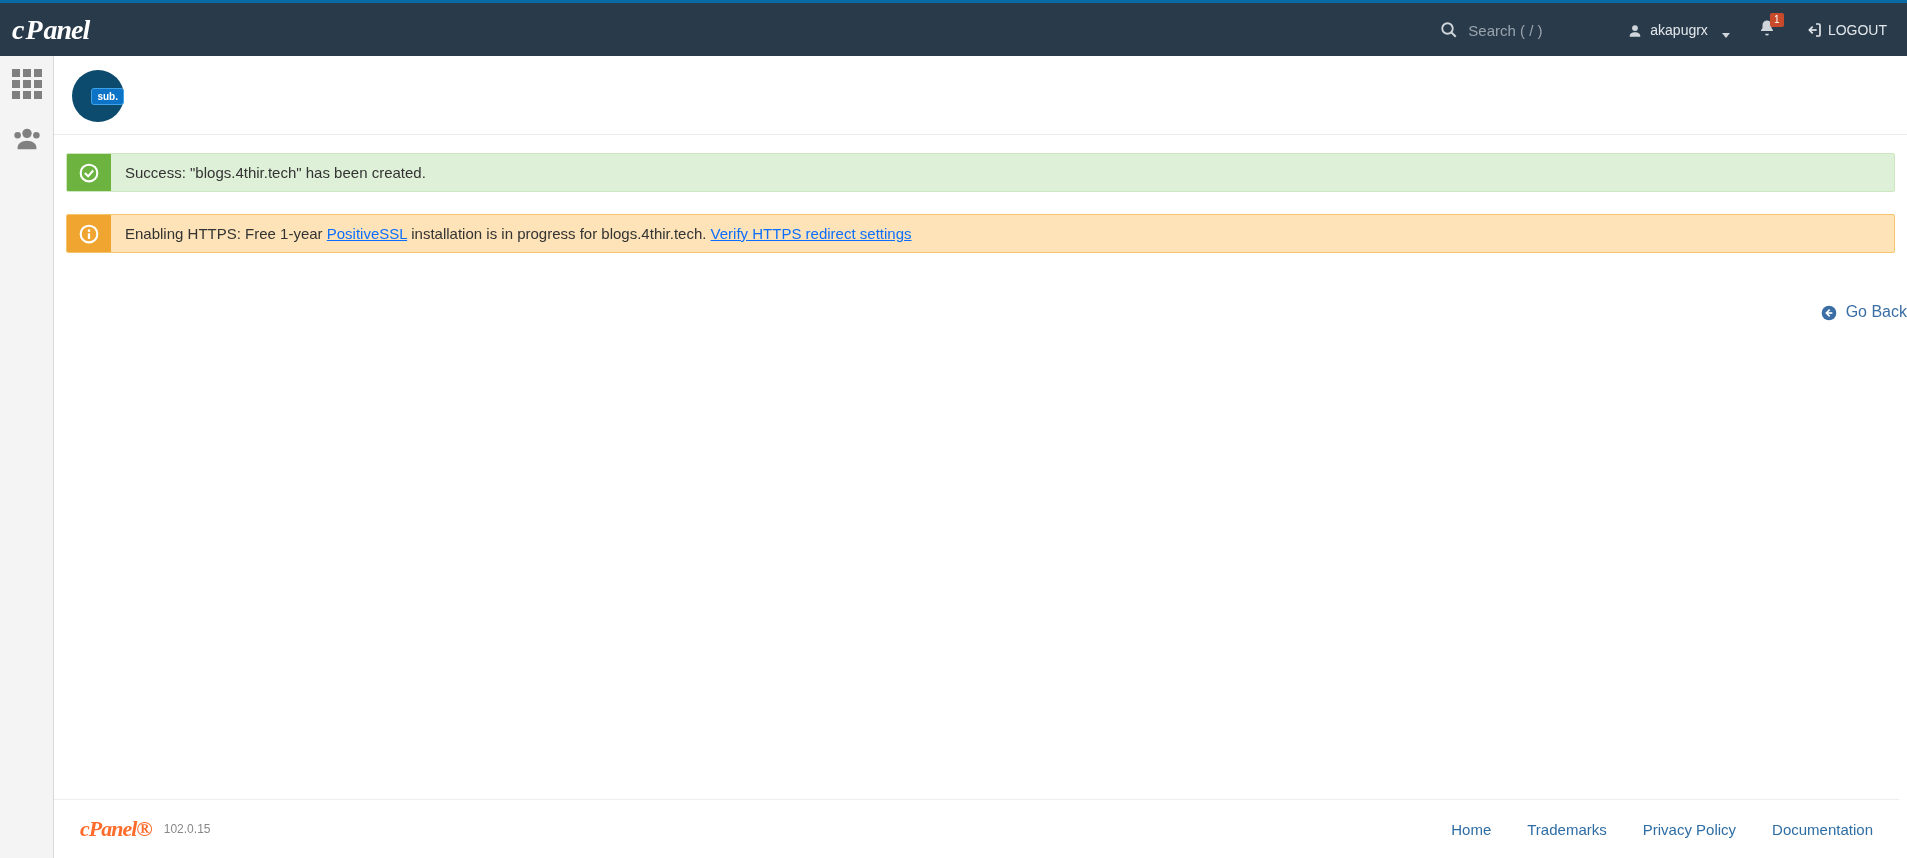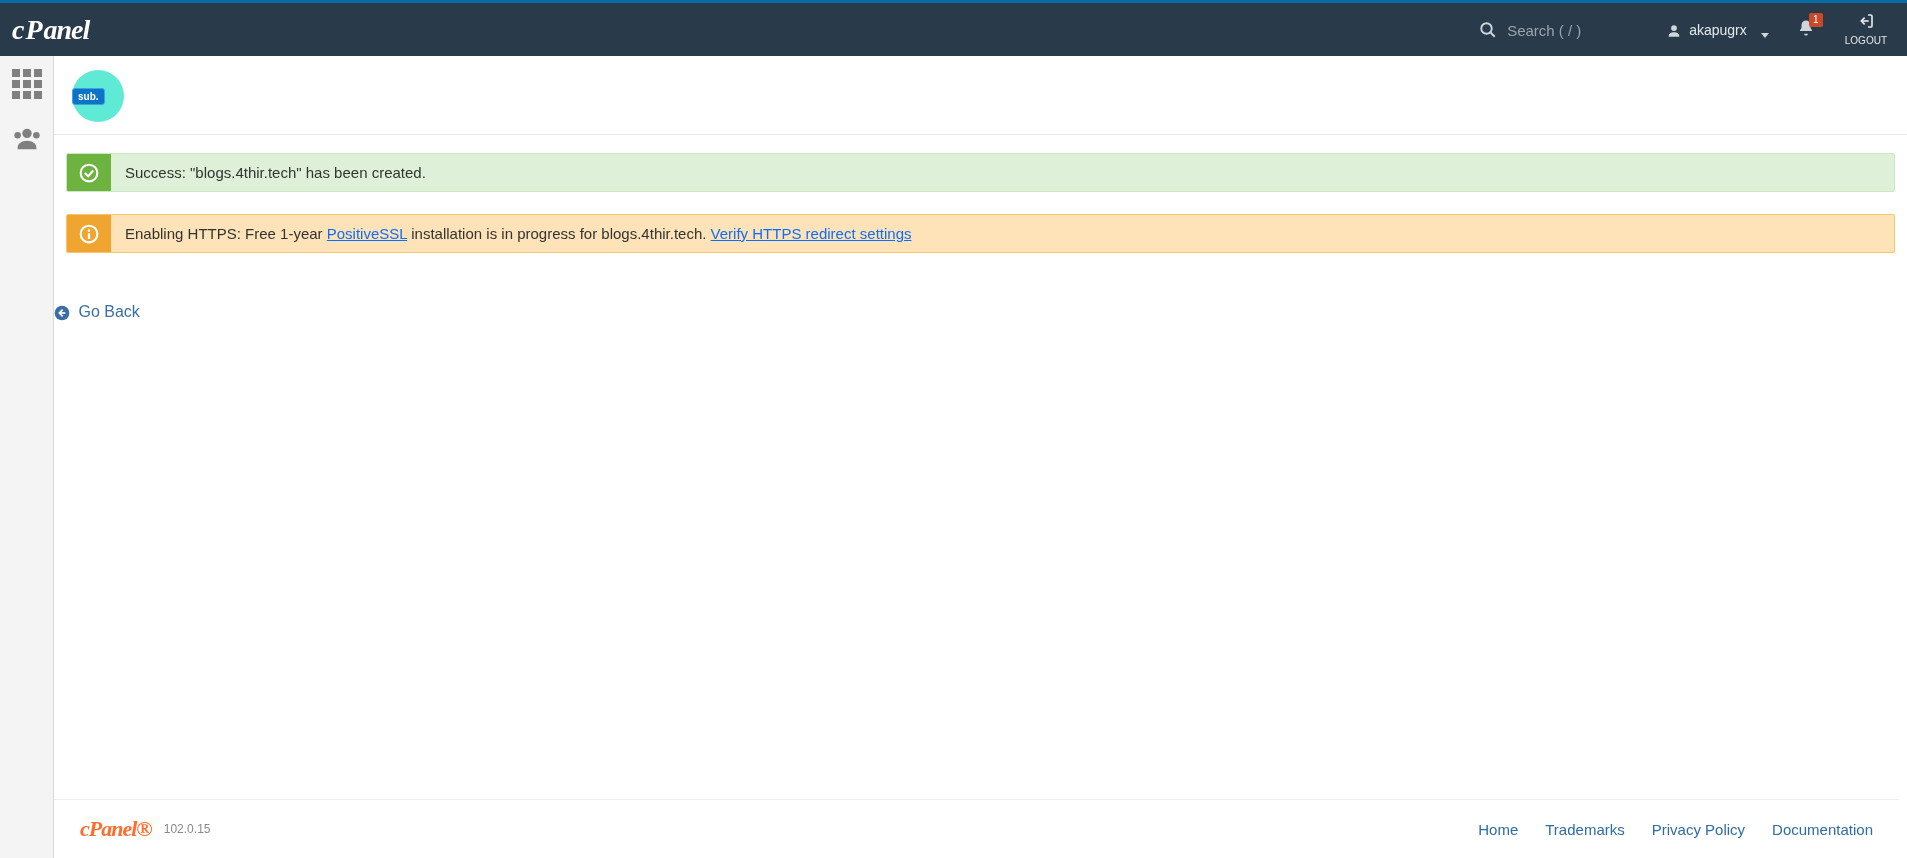--- a/index.html
+++ b/index.html
@@ -36,76 +36,76 @@
   .caret-down {
     width: 0; height: 0; border-left: 4px solid transparent; border-right: 4px solid transparent; border-top: 5px solid #cfd5da; margin-left: 6px;
   }
 
   .bell-wrap { position: relative; margin-left: 28px; cursor: pointer; color: #cfd5da; }
   .bell-badge {
     position: absolute; top: -6px; right: -8px; background: #c94a2b; color: #fff;
     font-size: 10px; line-height: 14px; min-width: 14px; text-align: center; border-radius: 2px; padding: 0 3px;
   }
 
-  .logout-wrap { display: flex; align-items: center; gap: 6px; margin-left: 30px; cursor: pointer; font-size: 10px; color: #e4e8eb; flex-direction: column; }
+  .logout-wrap { display: flex; align-items: center; gap: 6px; margin-left: 30px; cursor: pointer; font-size: 14px; color: #e4e8eb; }
 
   .icon { display: inline-flex; align-items: center; justify-content: center; }
 
   
   .shell { display: flex; min-height: calc(100vh - 56px); }
   .side {
     width: 54px; background: #f4f4f4; border-right: 1px solid #d8d8d8;
     display: flex; flex-direction: column; align-items: center; padding-top: 8px; gap: 14px;
   }
   .side-item { width: 40px; height: 40px; display: flex; align-items: center; justify-content: center; color: #808080; cursor: pointer; }
   .grid9 { display: grid; grid-template-columns: repeat(3,8px); grid-template-rows: repeat(3,8px); gap: 3px; }
   .grid9 span { background: #808080; width: 8px; height: 8px; }
 
   .content { flex: 1; background: #fff; padding: 14px 0 40px 0; }
 
   .page-head { display: flex; align-items: center; gap: 14px; padding: 0 18px 12px 18px; border-bottom: 1px solid #eaeaea; }
   .ico-circle {
-    width: 52px; height: 52px; border-radius: 50%; background: #5eead4;
-    display: flex; align-items: center; justify-content: flex-start;
+    width: 52px; height: 52px; border-radius: 50%; background: #0c4a6e;
+    display: flex; align-items: center; justify-content: flex-end;
   }
   .sub-chip {
     background: #0d73c7; color: #fff; font-size: 10px; font-weight: 700; border-radius: 3px; padding: 2px 5px;
     border: 1px solid #3ea2e6;
   }
   .page-title { font-size: 34px; font-weight: 400; color: #444; }
 
   .alerts { padding: 18px 12px 0 12px; display: flex; flex-direction: column; gap: 22px; }
   .alert {
     display: flex; align-items: stretch; border-radius: 2px; overflow: hidden;
   }
   .alert-rail { width: 44px; display: flex; align-items: center; justify-content: center; }
   .alert-body { flex: 1; padding: 10px 14px; font-size: 15px; }
 
   .alert-success { background: #dff0d8; border: 1px solid #cde8c0; }
   .alert-success .alert-rail { background: #6cb33f; color: #fff; }
 
   .alert-info { background: #fde3b7; border: 1px solid #f6c56e; }
   .alert-info .alert-rail { background: #f0a530; color: #fff; }
 
-  .goback { text-align: left; margin-top: 50px; font-size: 16px; }
+  .goback { text-align: right; margin-top: 50px; font-size: 16px; }
   .goback a { color: #3a6ea5; text-decoration: none; }
   .goback-icon { display: inline-flex; vertical-align: middle; margin-right: 4px; }
 
   .alert-body a { color: #0d6efd; text-decoration: underline; }
   .bold { font-weight: 400; }
 
   
   .footer {
     position: fixed; left: 54px; right: 8px; bottom: 0; padding: 16px 26px;
     display: flex; align-items: center; background: #fff; border-top: 1px solid #eee;
     font-size: 14px;
   }
   .footer-logo { color: #ff6c2c; font-family: Georgia, serif; font-style: italic; font-weight: 700; font-size: 22px; letter-spacing: -1px; }
   .footer-version { color: #888; font-size: 12px; margin-left: 12px; }
-  .footer-links { margin-left: auto; display: flex; gap: 27px; }
+  .footer-links { margin-left: auto; display: flex; gap: 36px; }
   .footer-links a { color: #2e6da4; text-decoration: none; font-size: 15px; }
 </style>
 </head>
 <body>
 
 <div class="topbar">
   <div class="logo">
     <span class="logo-c">c</span>
       <span class="logo-p">P</span>
       <span>anel</span>

